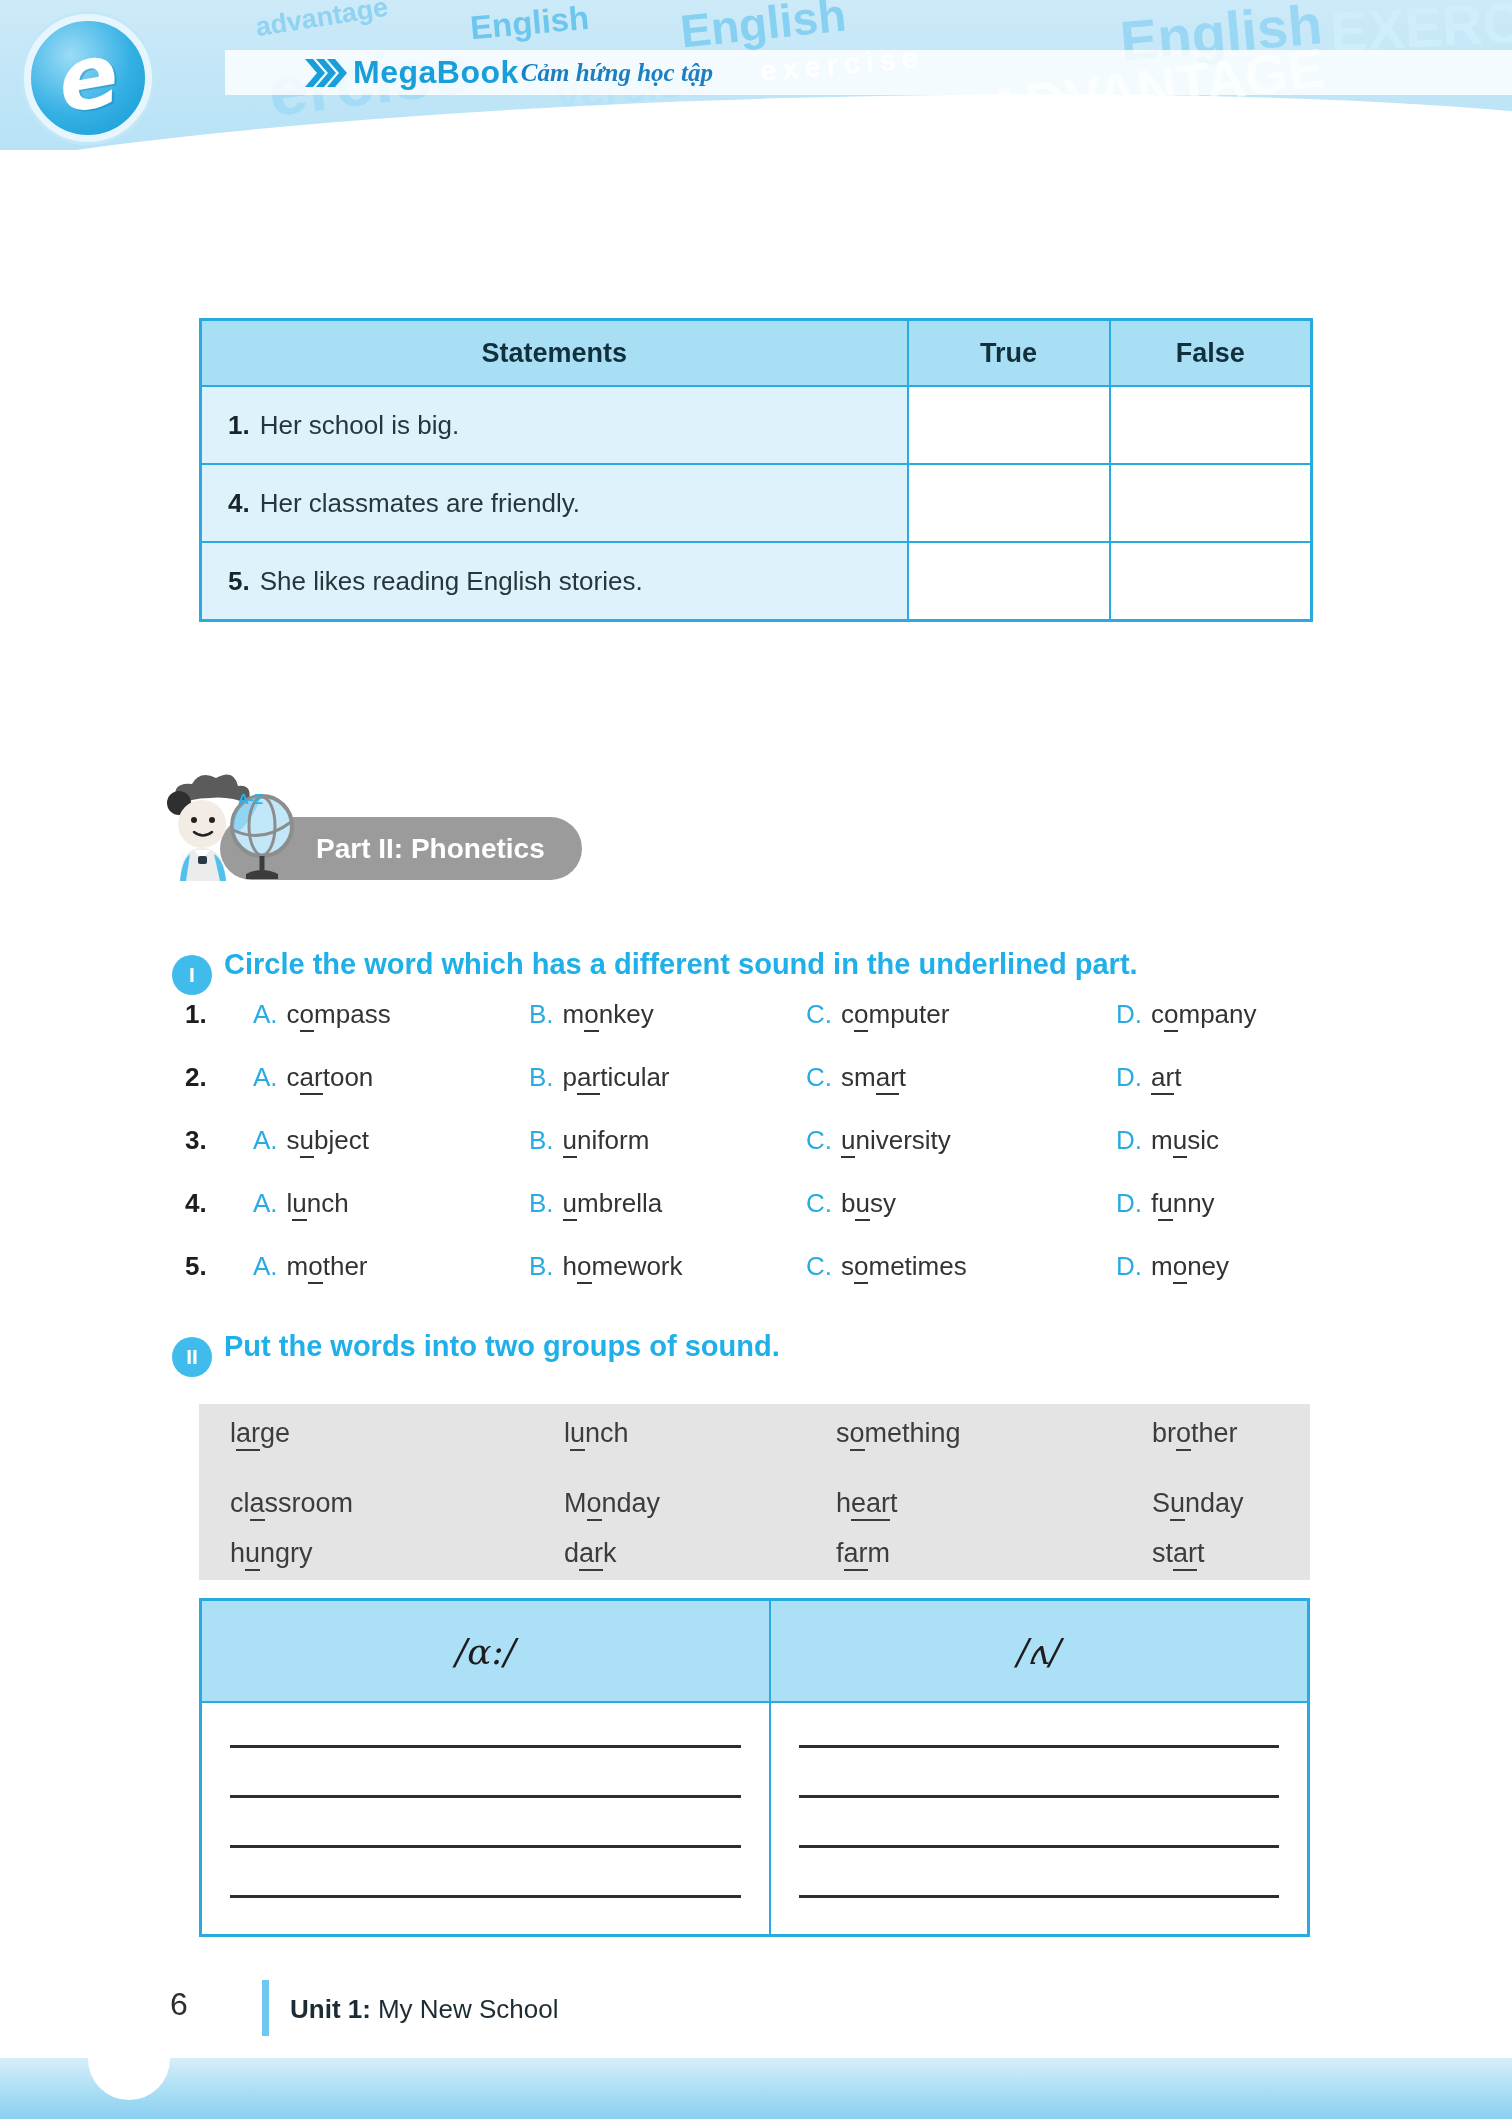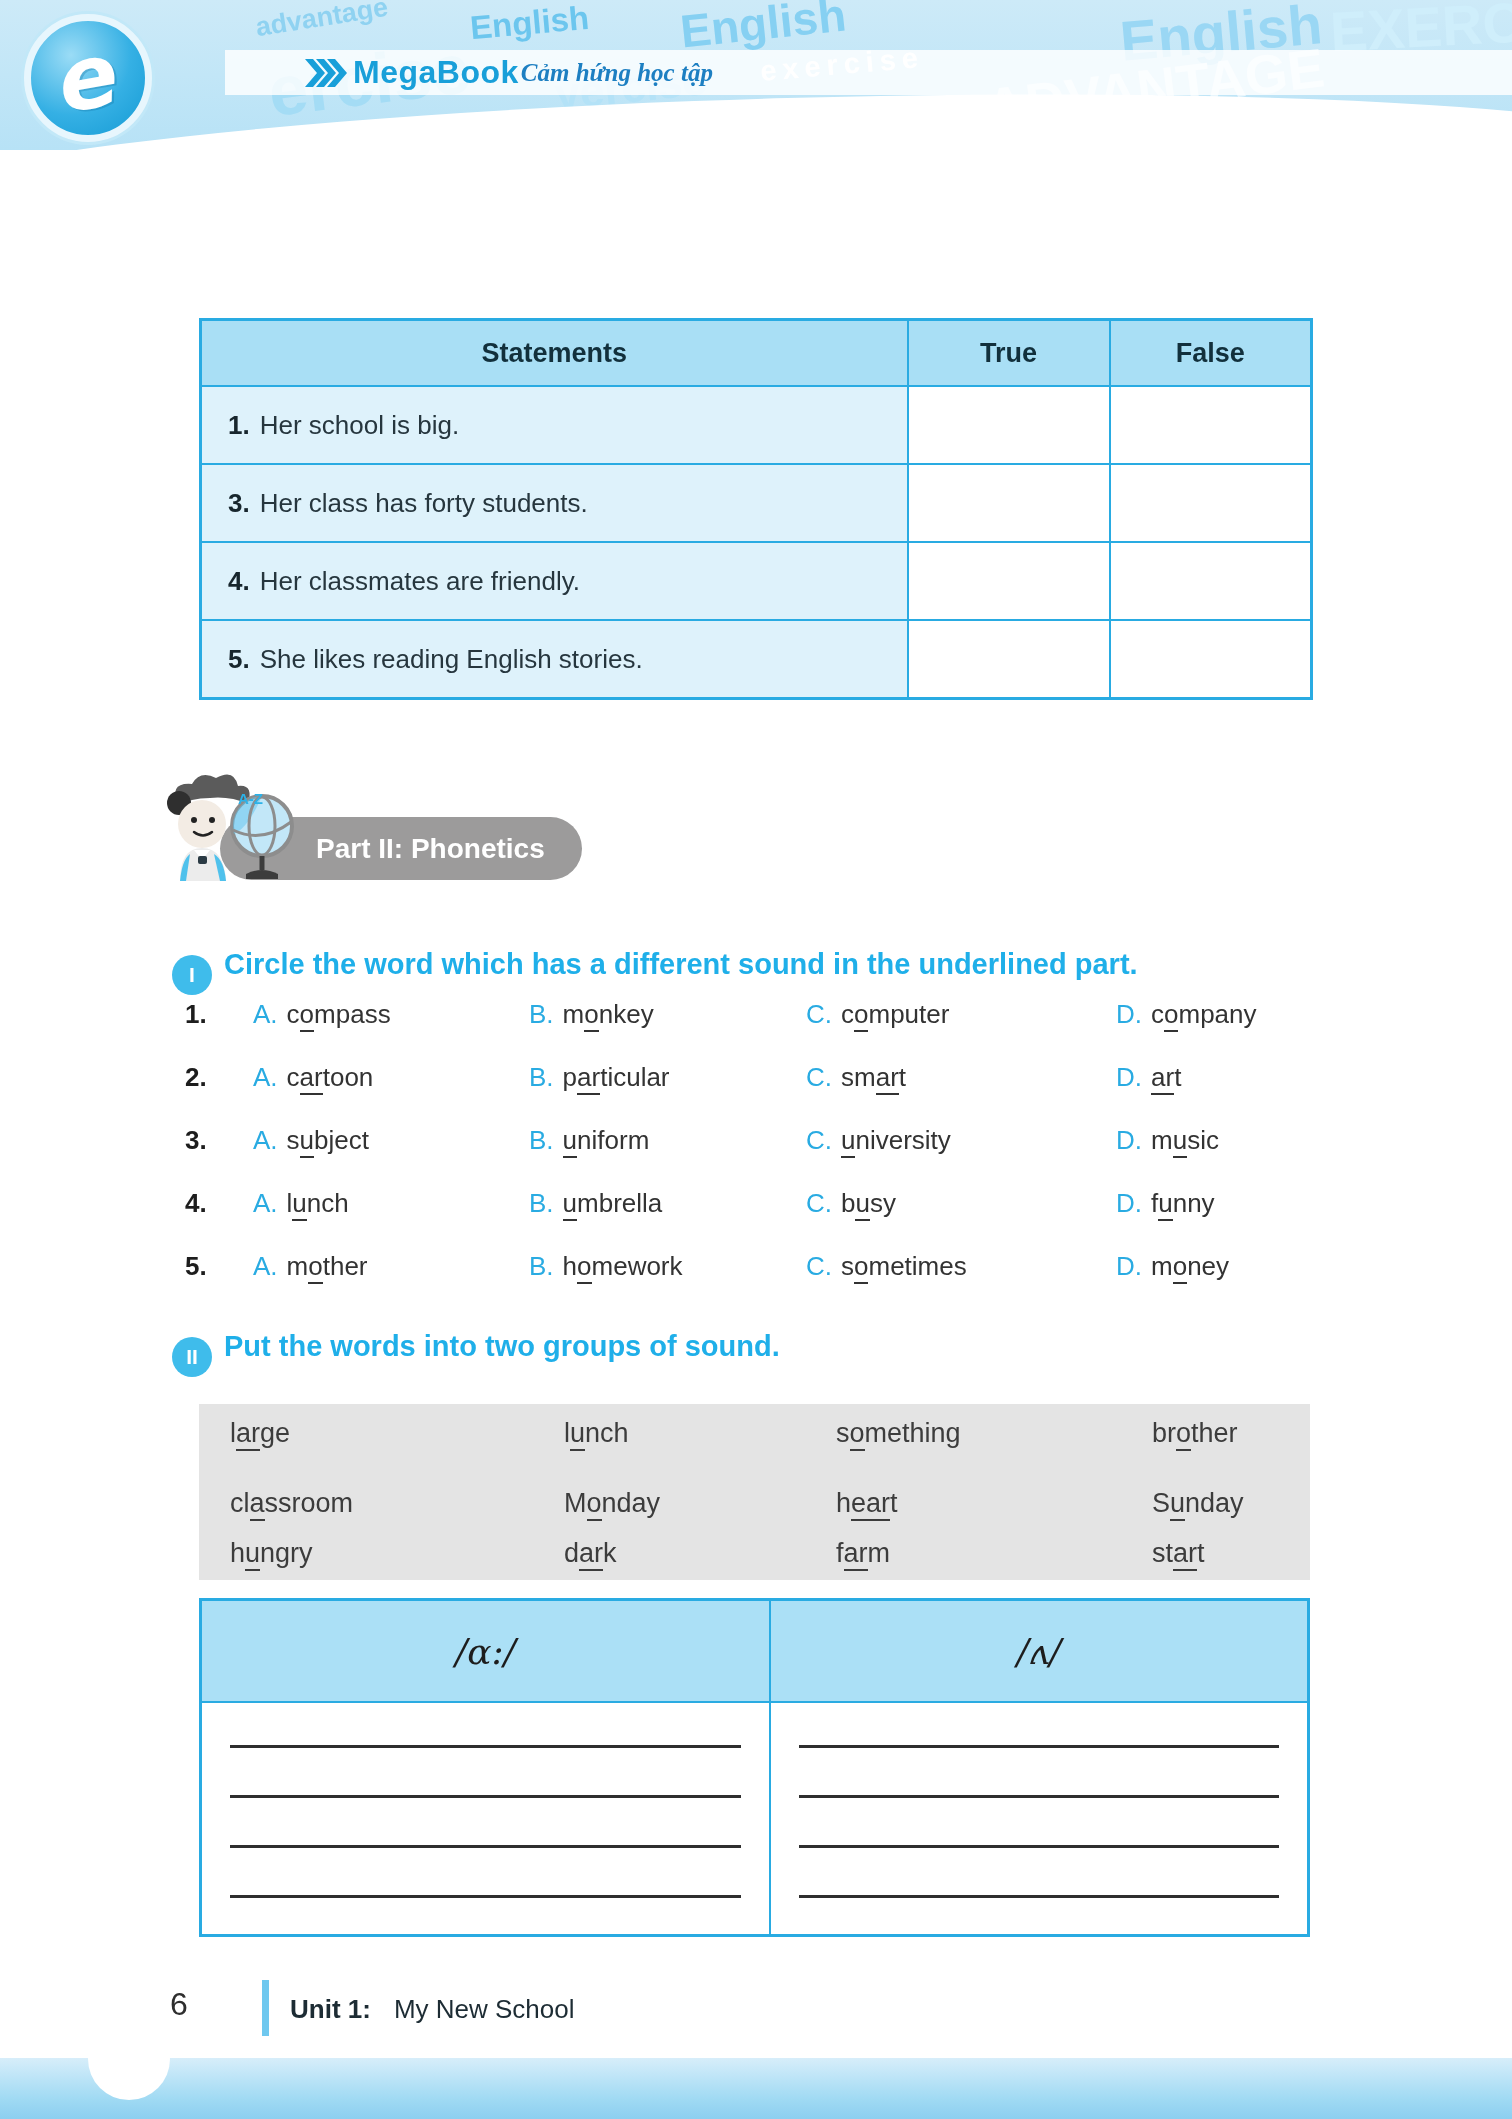--- a/index.html
+++ b/index.html
@@ -82,21 +82,21 @@
   .ph-c2{flex:1;}
   .ph-body{display:flex;height:233px;}
   .ph-body .col{position:relative;}
   .wline{position:absolute;left:28px;right:28px;border-bottom:3px solid #2e2e2e;}
   .l0{top:42px;}.l1{top:92px;}.l2{top:142px;}.l3{top:192px;}
 
   
   .pagenum{position:absolute;left:170px;top:1986px;font-size:32px;color:#2e2e2e;}
   .foot-bar{position:absolute;left:262px;top:1980px;width:7px;height:56px;background:#6fc8ef;}
   .foot-text{position:absolute;left:290px;top:1994px;font-size:26px;color:#1d2c34;}
-  .foot-text b{margin-right:23px;}
+  .foot-text b{margin-right:7px;}
   .bband{position:absolute;left:0;top:2058px;width:1512px;height:61px;
         background:linear-gradient(180deg,#d7eefa 0%,#9ed9f3 70%,#8ccff0 100%);}
   .notch{position:absolute;left:88px;top:2018px;width:82px;height:82px;border-radius:50%;
         background:#fff;z-index:2;}
 </style>
 </head>
 <body>
 
 <div class="page">
 
@@ -139,25 +139,20 @@
       <th>Statements</th>
       <th>True</th>
       <th>False</th>
     </tr>
     <tr>
       <td class="stmt"><b>1.</b><span>Her school is big.</span></td>
       <td class="tickcell"></td>
       <td class="tickcell"></td>
     </tr>
     <tr>
-      <td class="stmt"><b>3.</b><span>Her class has forty students.</span></td>
-      <td class="tickcell"></td>
-      <td class="tickcell"></td>
-    </tr>
-    <tr>
       <td class="stmt"><b>4.</b><span>Her classmates are friendly.</span></td>
       <td class="tickcell"></td>
       <td class="tickcell"></td>
     </tr>
     <tr>
       <td class="stmt"><b>5.</b><span>She likes reading English stories.</span></td>
       <td class="tickcell"></td>
       <td class="tickcell"></td>
     </tr>
   </tbody>

